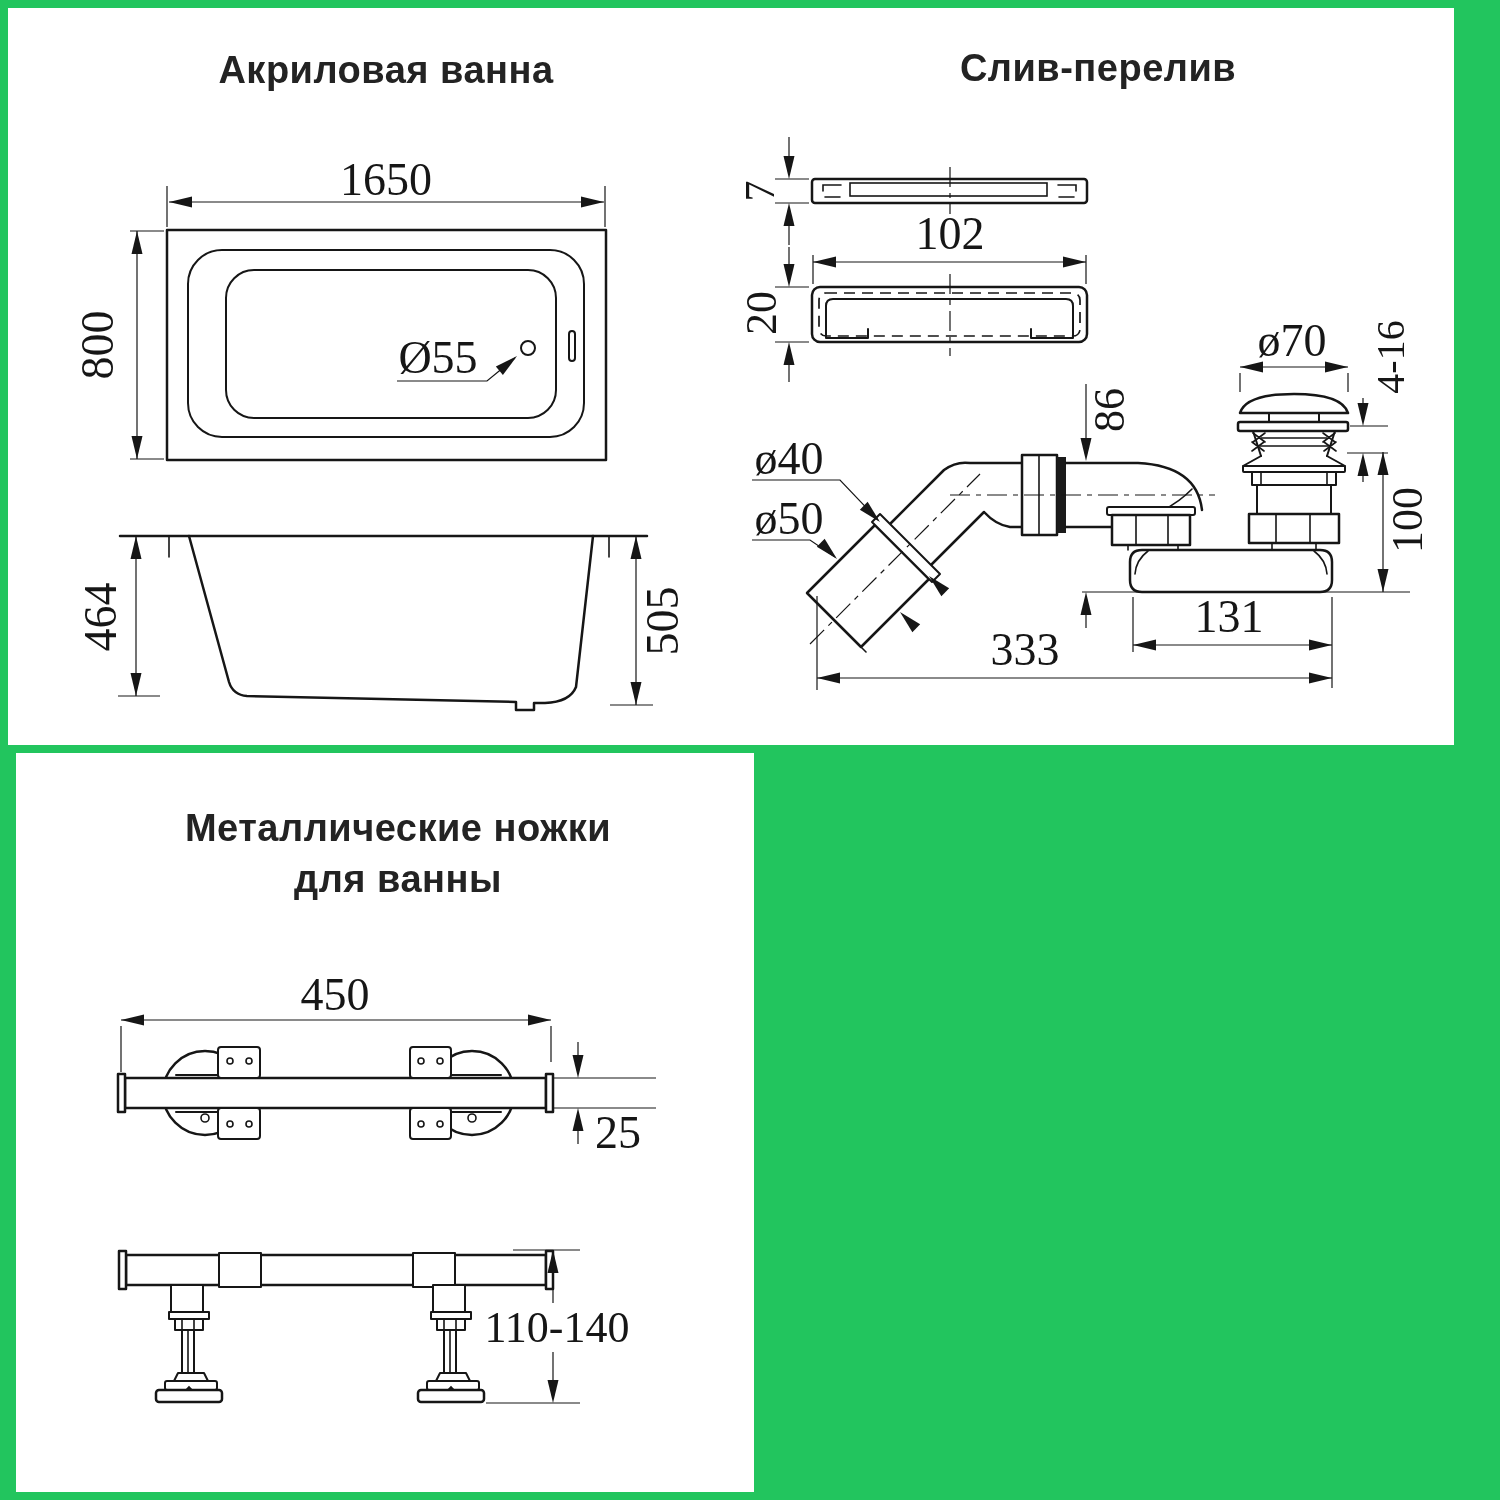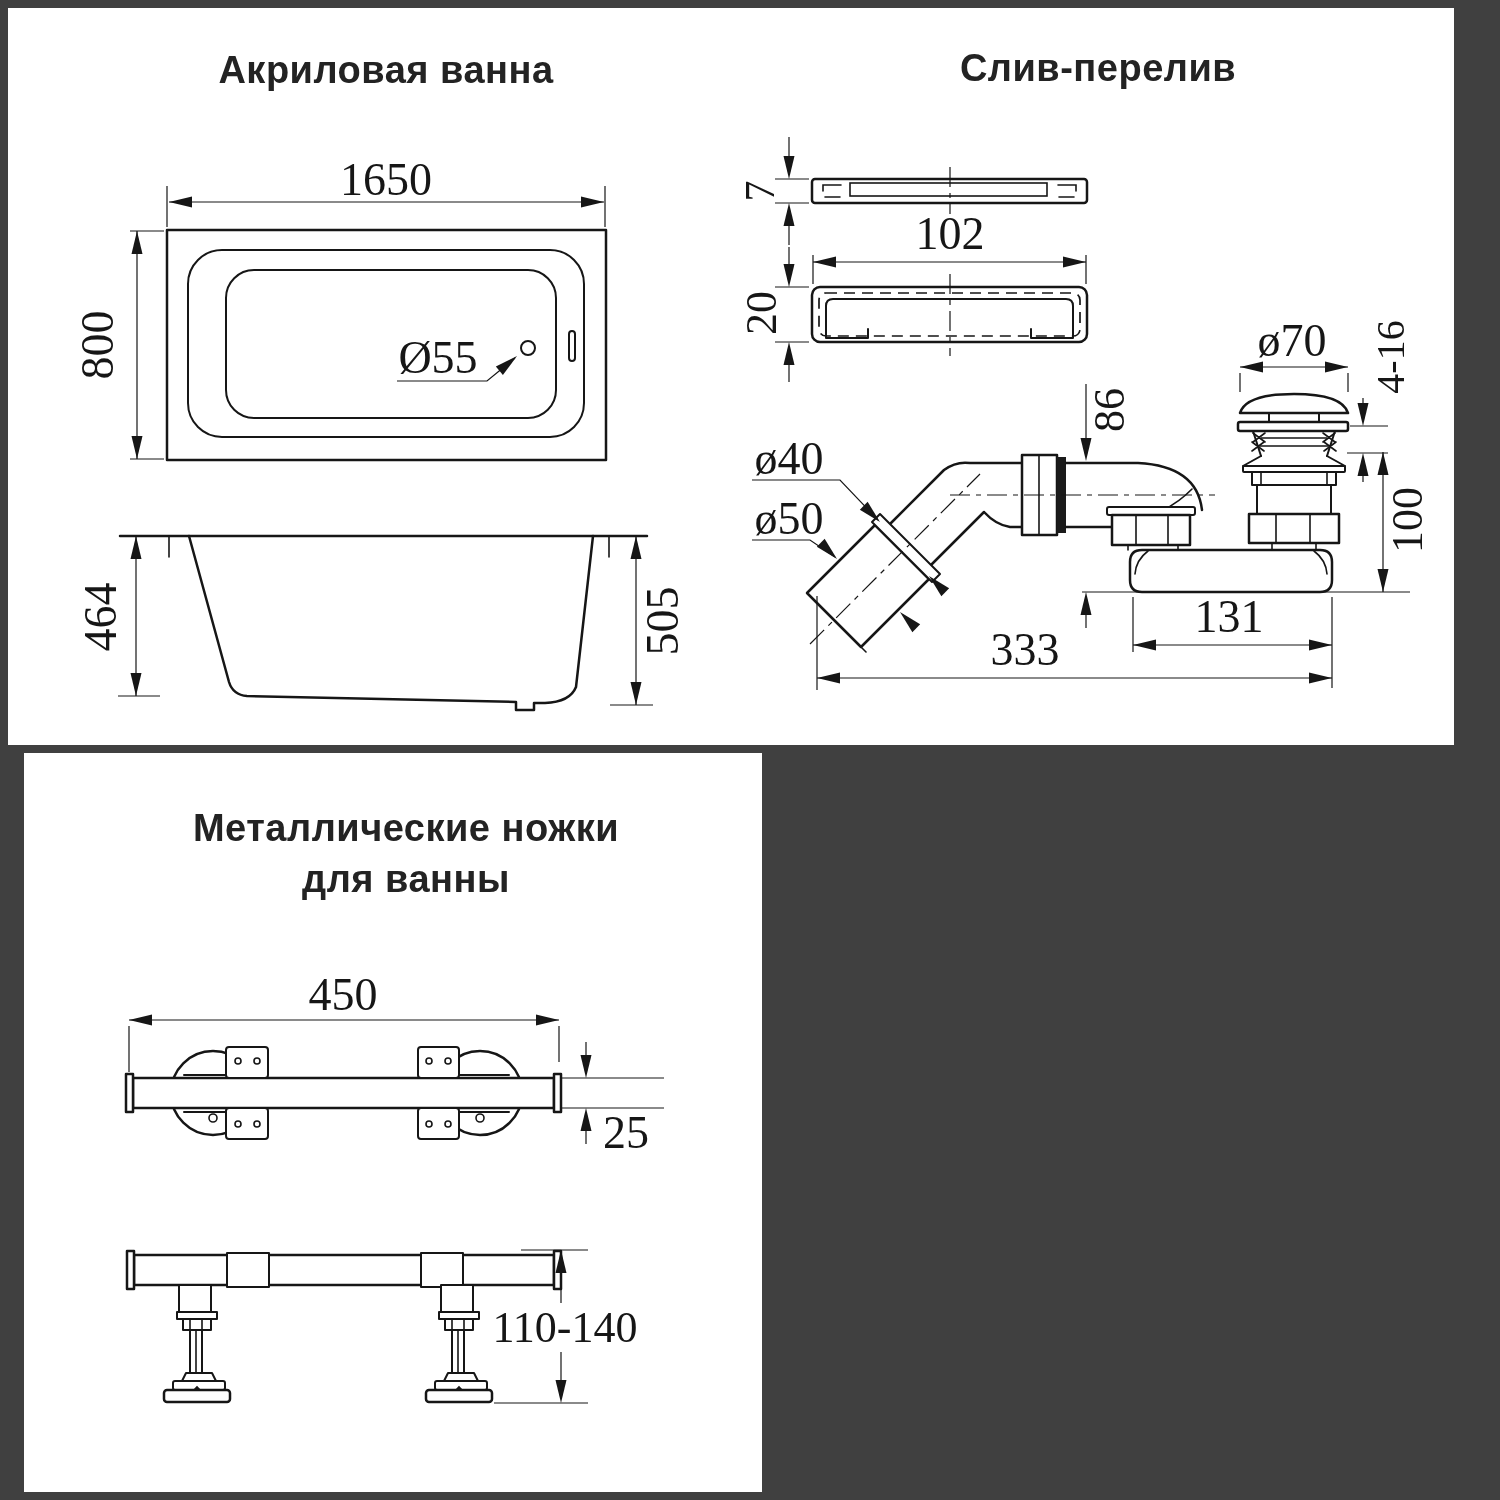--- a/index.html
+++ b/index.html
@@ -1,20 +1,20 @@
 <!DOCTYPE html>
 <html><head>
 <meta charset="utf-8">
 <style>
   html,body{margin:0;padding:0;background:#f2f2f3;}
-  .page{position:relative;width:1500px;height:1500px;background:#404040;font-family:"Liberation Sans",sans-serif;overflow:hidden;}
+  .page{position:relative;width:1500px;height:1500px;background:#22c55e;font-family:"Liberation Sans",sans-serif;overflow:hidden;}
   .panel{position:absolute;background:#ffffff;}
   #panel-bathtub{left:8px;top:8px;width:738px;height:737px;}
   #panel-overflow{left:716px;top:8px;width:738px;height:737px;}
-  #panel-legs{left:24px;top:753px;width:738px;height:739px;}
+  #panel-legs{left:16px;top:753px;width:738px;height:739px;}
   .panel svg{display:block;width:100%;height:100%;}
   .title{font-family:"Liberation Sans",sans-serif;font-weight:700;font-size:38px;fill:#232323;letter-spacing:.5px;}
   .dim{font-family:"Liberation Serif",serif;font-size:46px;fill:#161616;}
   .f44{font-size:44px;}.f42{font-size:42px;}.f40{font-size:40px;}
   .ol{fill:none;stroke:#161616;stroke-width:2.5;stroke-linejoin:round;stroke-linecap:round;}
   .o2{fill:none;stroke:#161616;stroke-width:2;stroke-linejoin:round;stroke-linecap:round;}
   .o1{fill:none;stroke:#161616;stroke-width:1.6;stroke-linecap:round;}
   .dl{fill:none;stroke:#161616;stroke-width:1.2;}
   .cl{fill:none;stroke:#161616;stroke-width:1.2;stroke-dasharray:20 6 5 6;}
   .dsh{fill:none;stroke:#161616;stroke-width:1.7;stroke-dasharray:11 7;}

